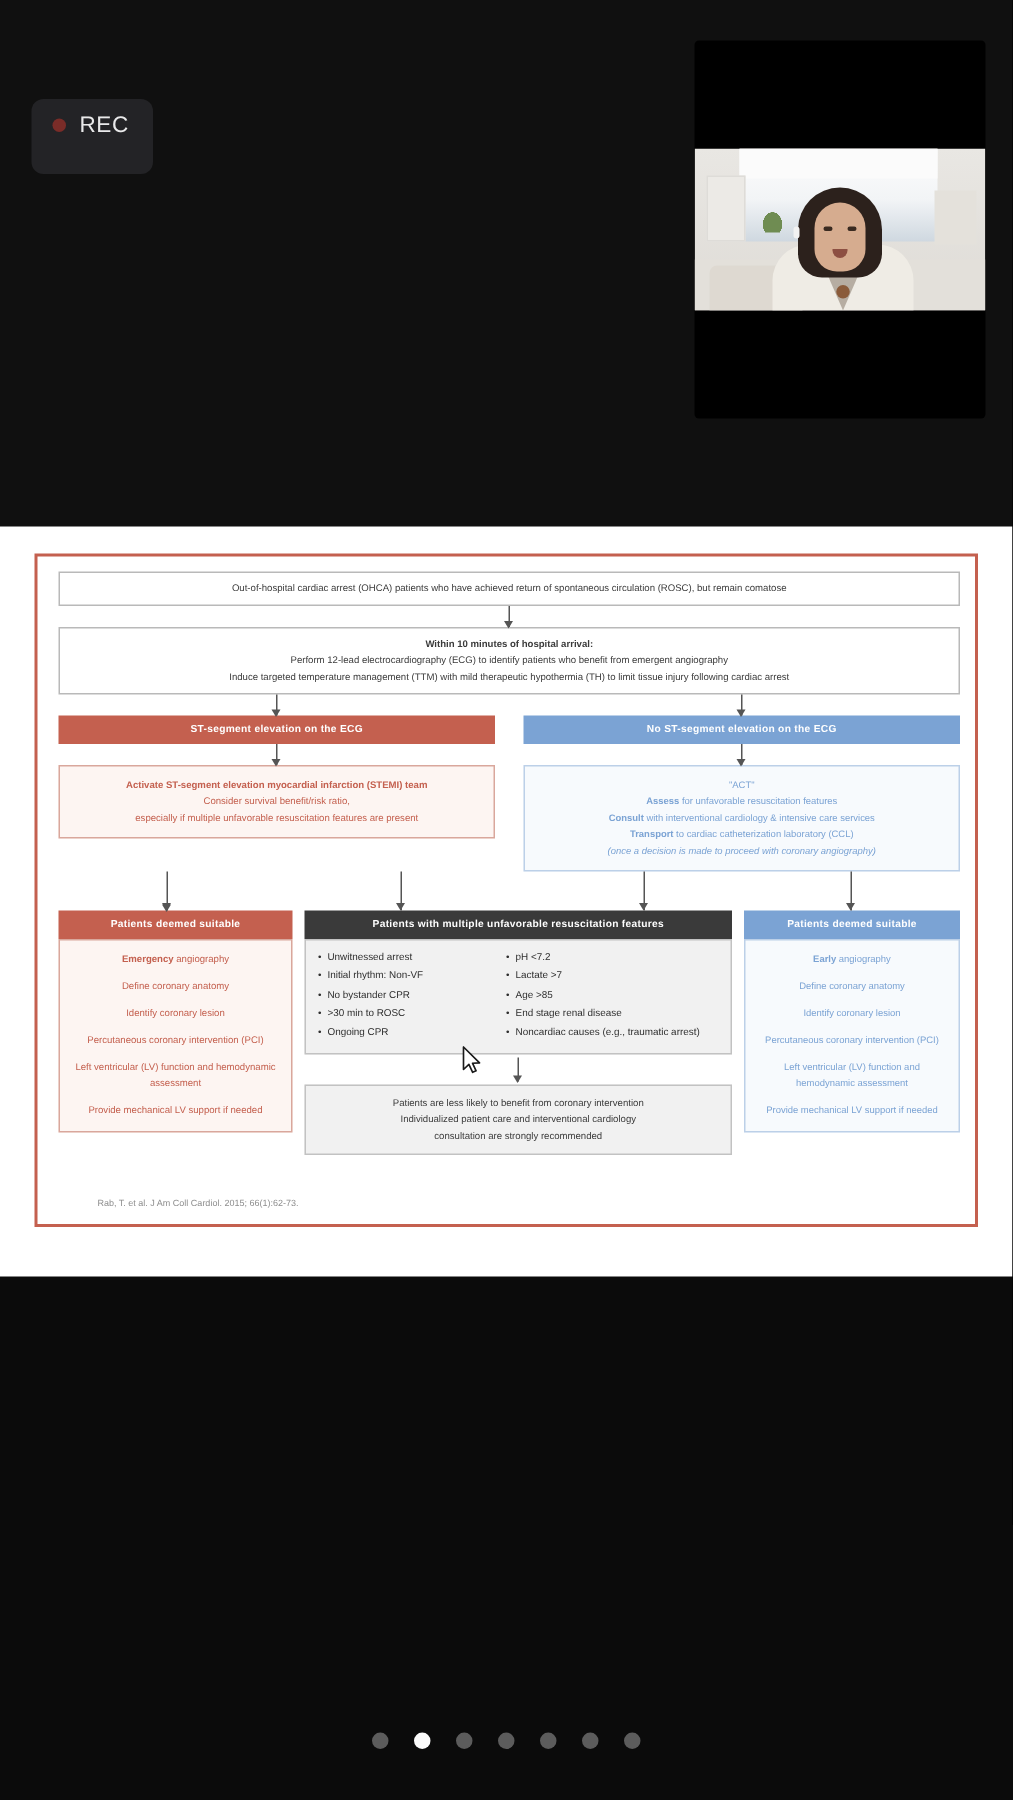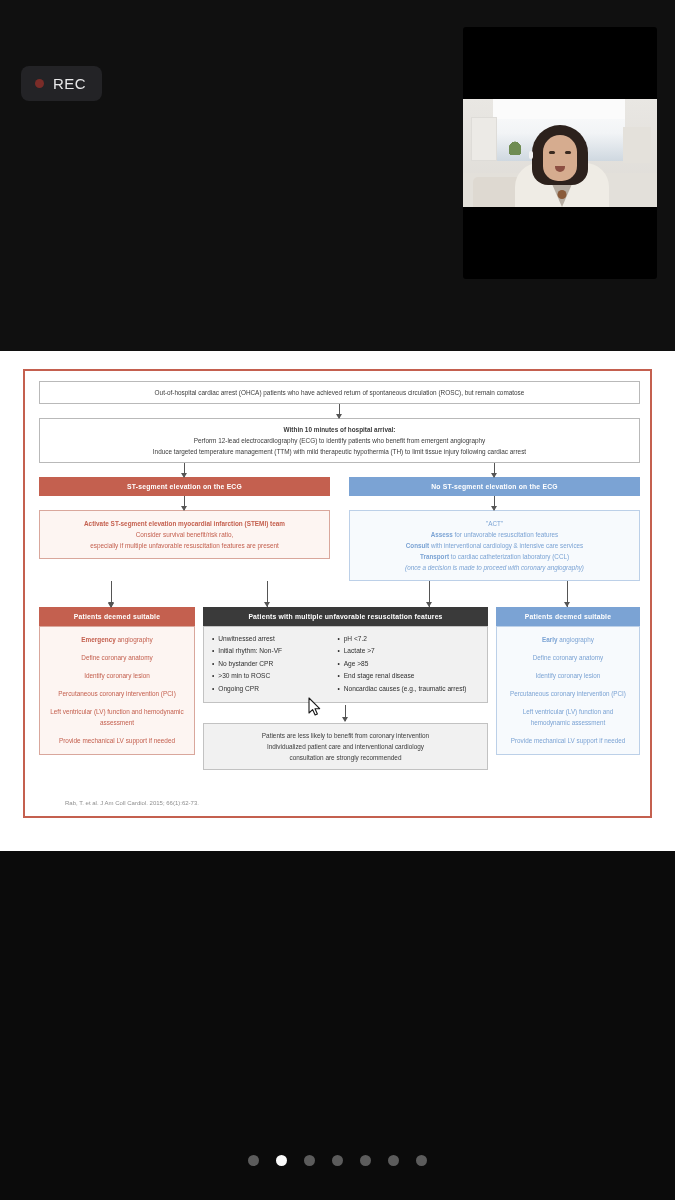--- a/index.html
+++ b/index.html
@@ -13,21 +13,21 @@
 
   
   .video-stage {
     position: absolute; left: 0; top: 0; width: 675px; height: 351px;
     background: #101010;
   }
   .rec-badge {
     position: absolute; left: 21px; top: 66px;
     display: flex; align-items: center; gap: 9px;
     background: #232326; border-radius: 8px;
-    padding: 9px 16px 9px 14px;
+    padding: 9px 16px 24px 14px;
   }
   .rec-dot { width: 9px; height: 9px; border-radius: 50%; background: #7a2c28; }
   .rec-label { color: #e9e9ea; font-size: 15px; letter-spacing: .4px; }
 
   .pip {
     position: absolute; left: 463px; top: 27px; width: 194px; height: 252px;
     background: #000; border-radius: 3px; overflow: hidden;
   }
   .pip-inner {
     position: absolute; left: 0; top: 72px; width: 194px; height: 108px;

